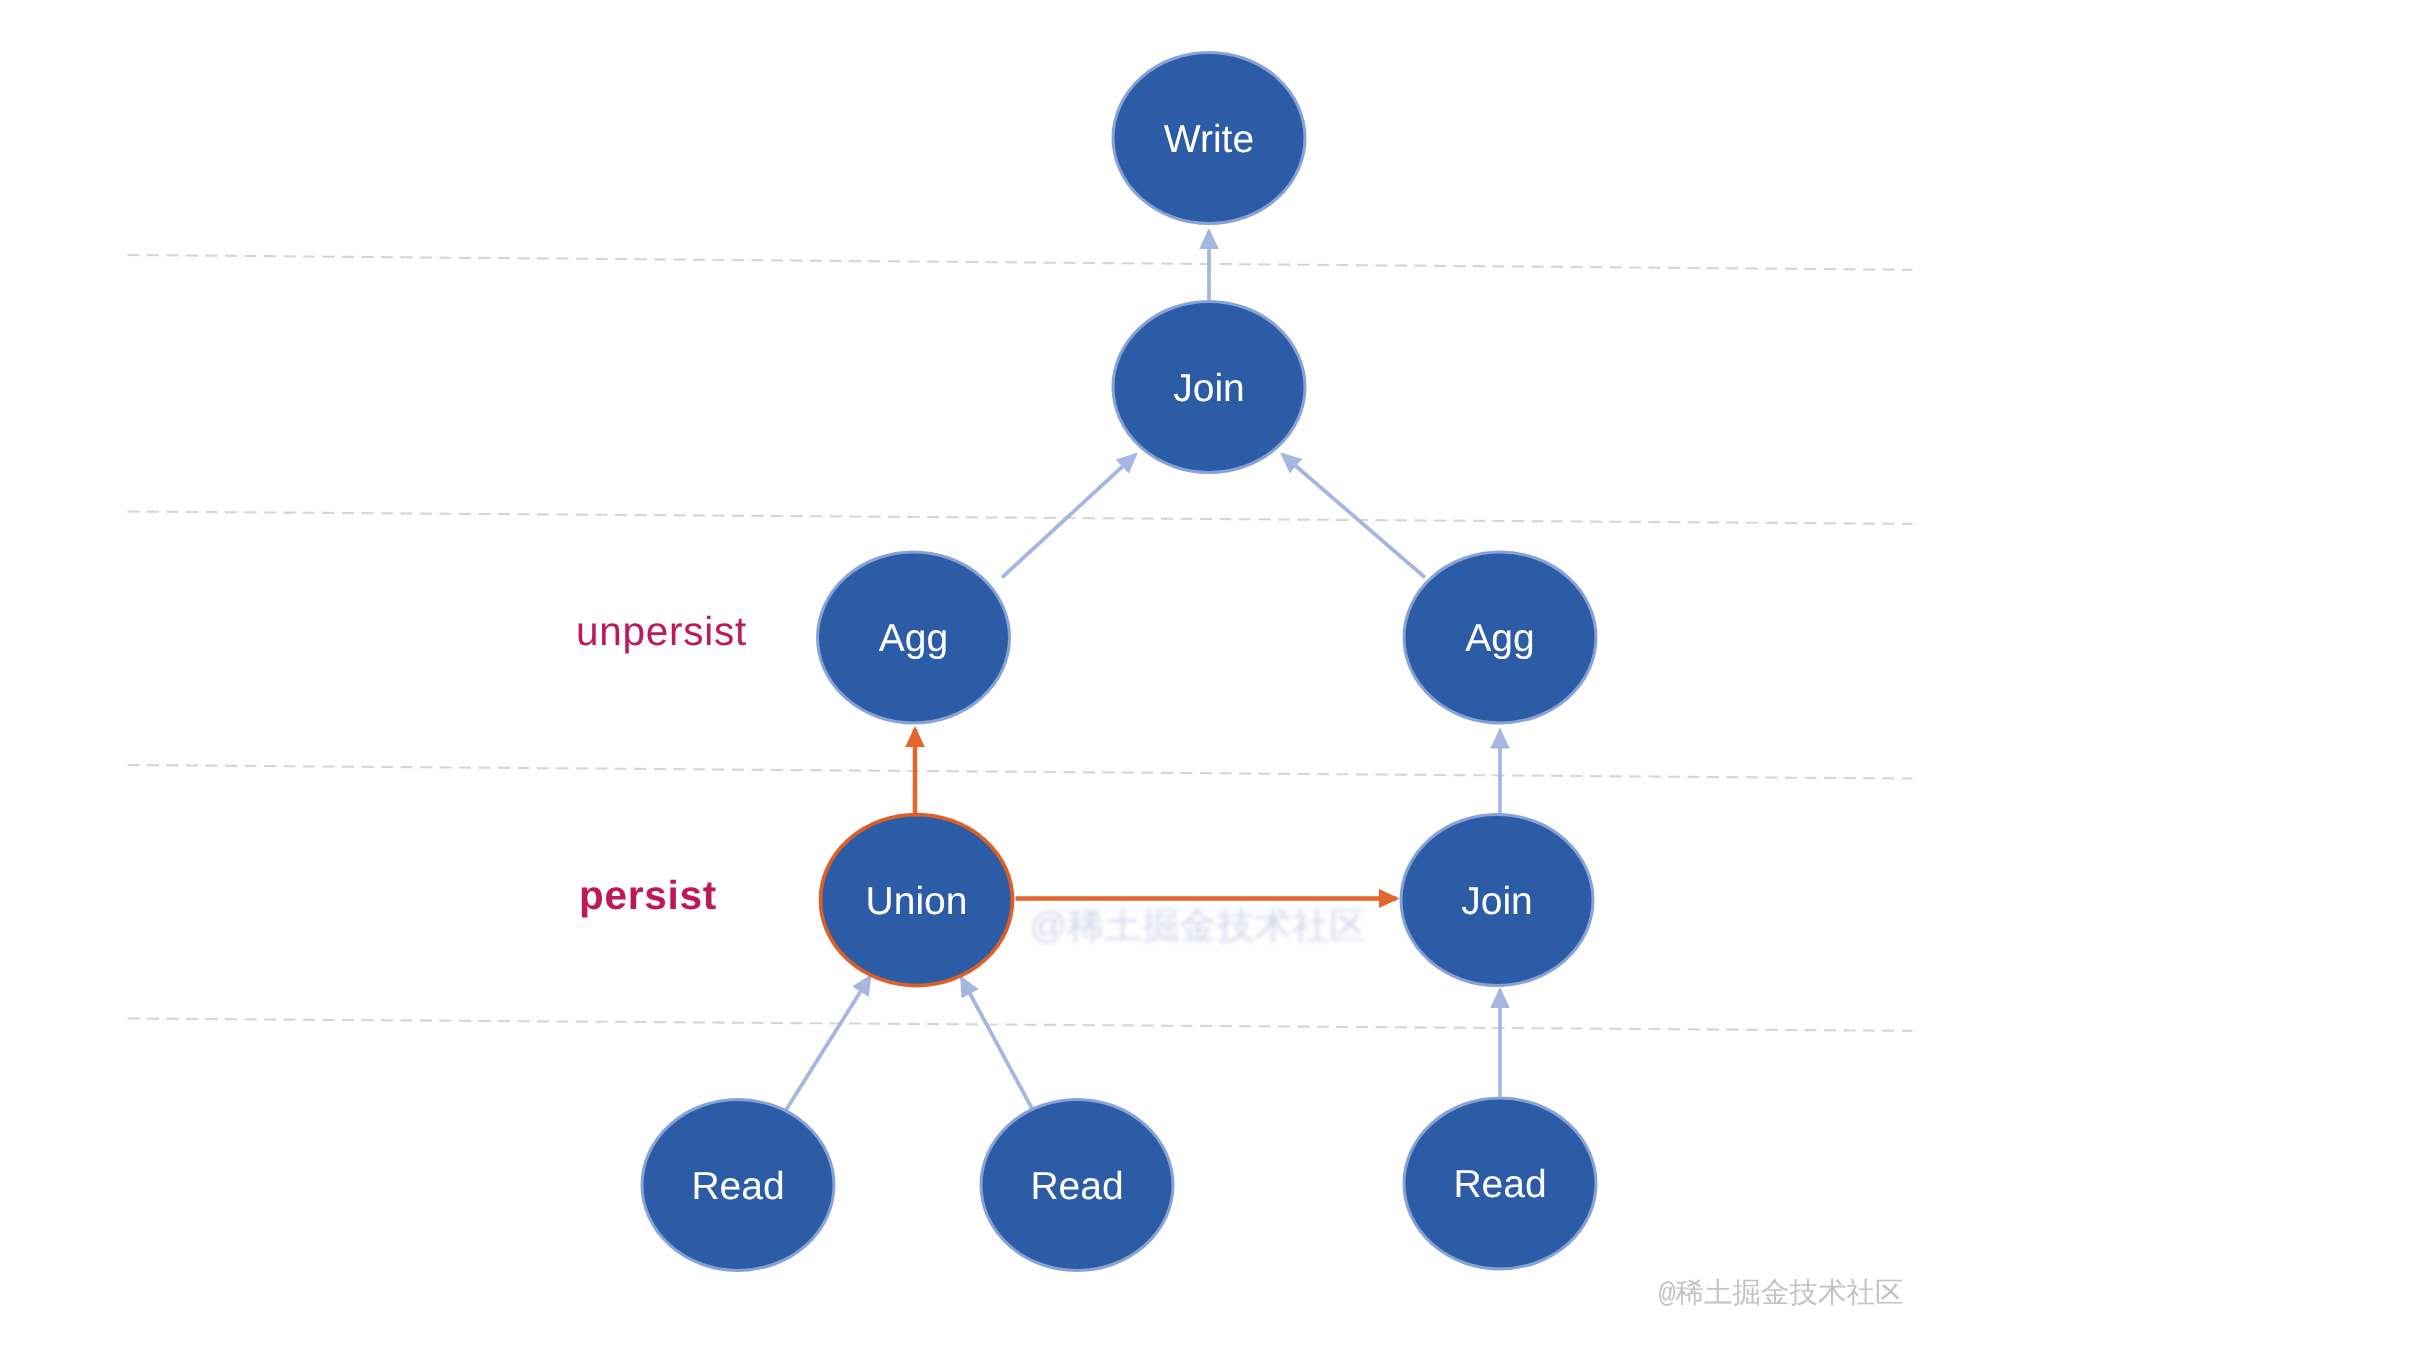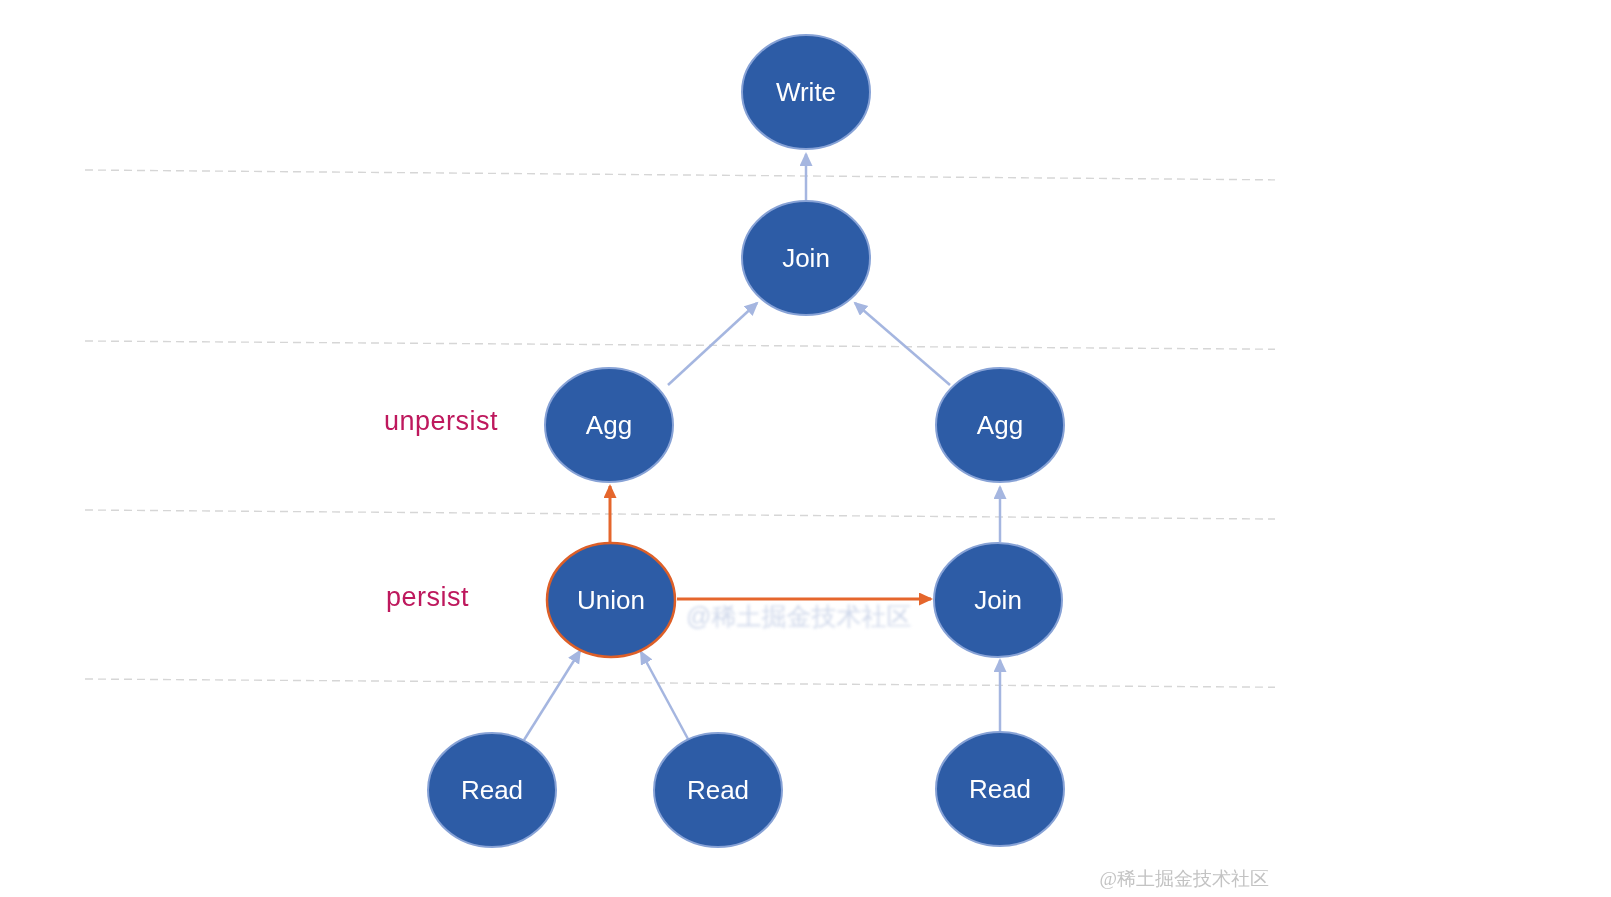--- a/index.html
+++ b/index.html
@@ -21,39 +21,39 @@
     top: 0;
   }
   .stage-label {
     position: absolute;
     font-size: 27px;
     letter-spacing: 0.5px;
     color: #be185d;
     white-space: nowrap;
   }
   #label-unpersist { left: 384px; top: 406px; }
-  #label-persist   { left: 386px; top: 582px; }
+  #label-persist   { left: 386px; top: 582px; font-weight: bold; }
   .ghost-watermark {
     position: absolute;
     left: 686px;
     top: 600px;
     width: 240px;
     font-size: 25px;
     color: rgba(125, 150, 200, 0.38);
     filter: blur(1.5px);
     white-space: nowrap;
     pointer-events: none;
   }
   .watermark {
     position: absolute;
     right: 6px;
-    bottom: 5px;
+    bottom: 22px;
     font-size: 19px;
     color: #c3c3c3;
-    font-family: Liberation Serif, serif;
+    font-family: Liberation Mono, monospace;
     white-space: nowrap;
   }
   svg text.node-label {
     fill: #ffffff;
     font-family: "Liberation Sans", sans-serif;
     font-size: 26px;
   }
 </style>
 </head>
 <body>

